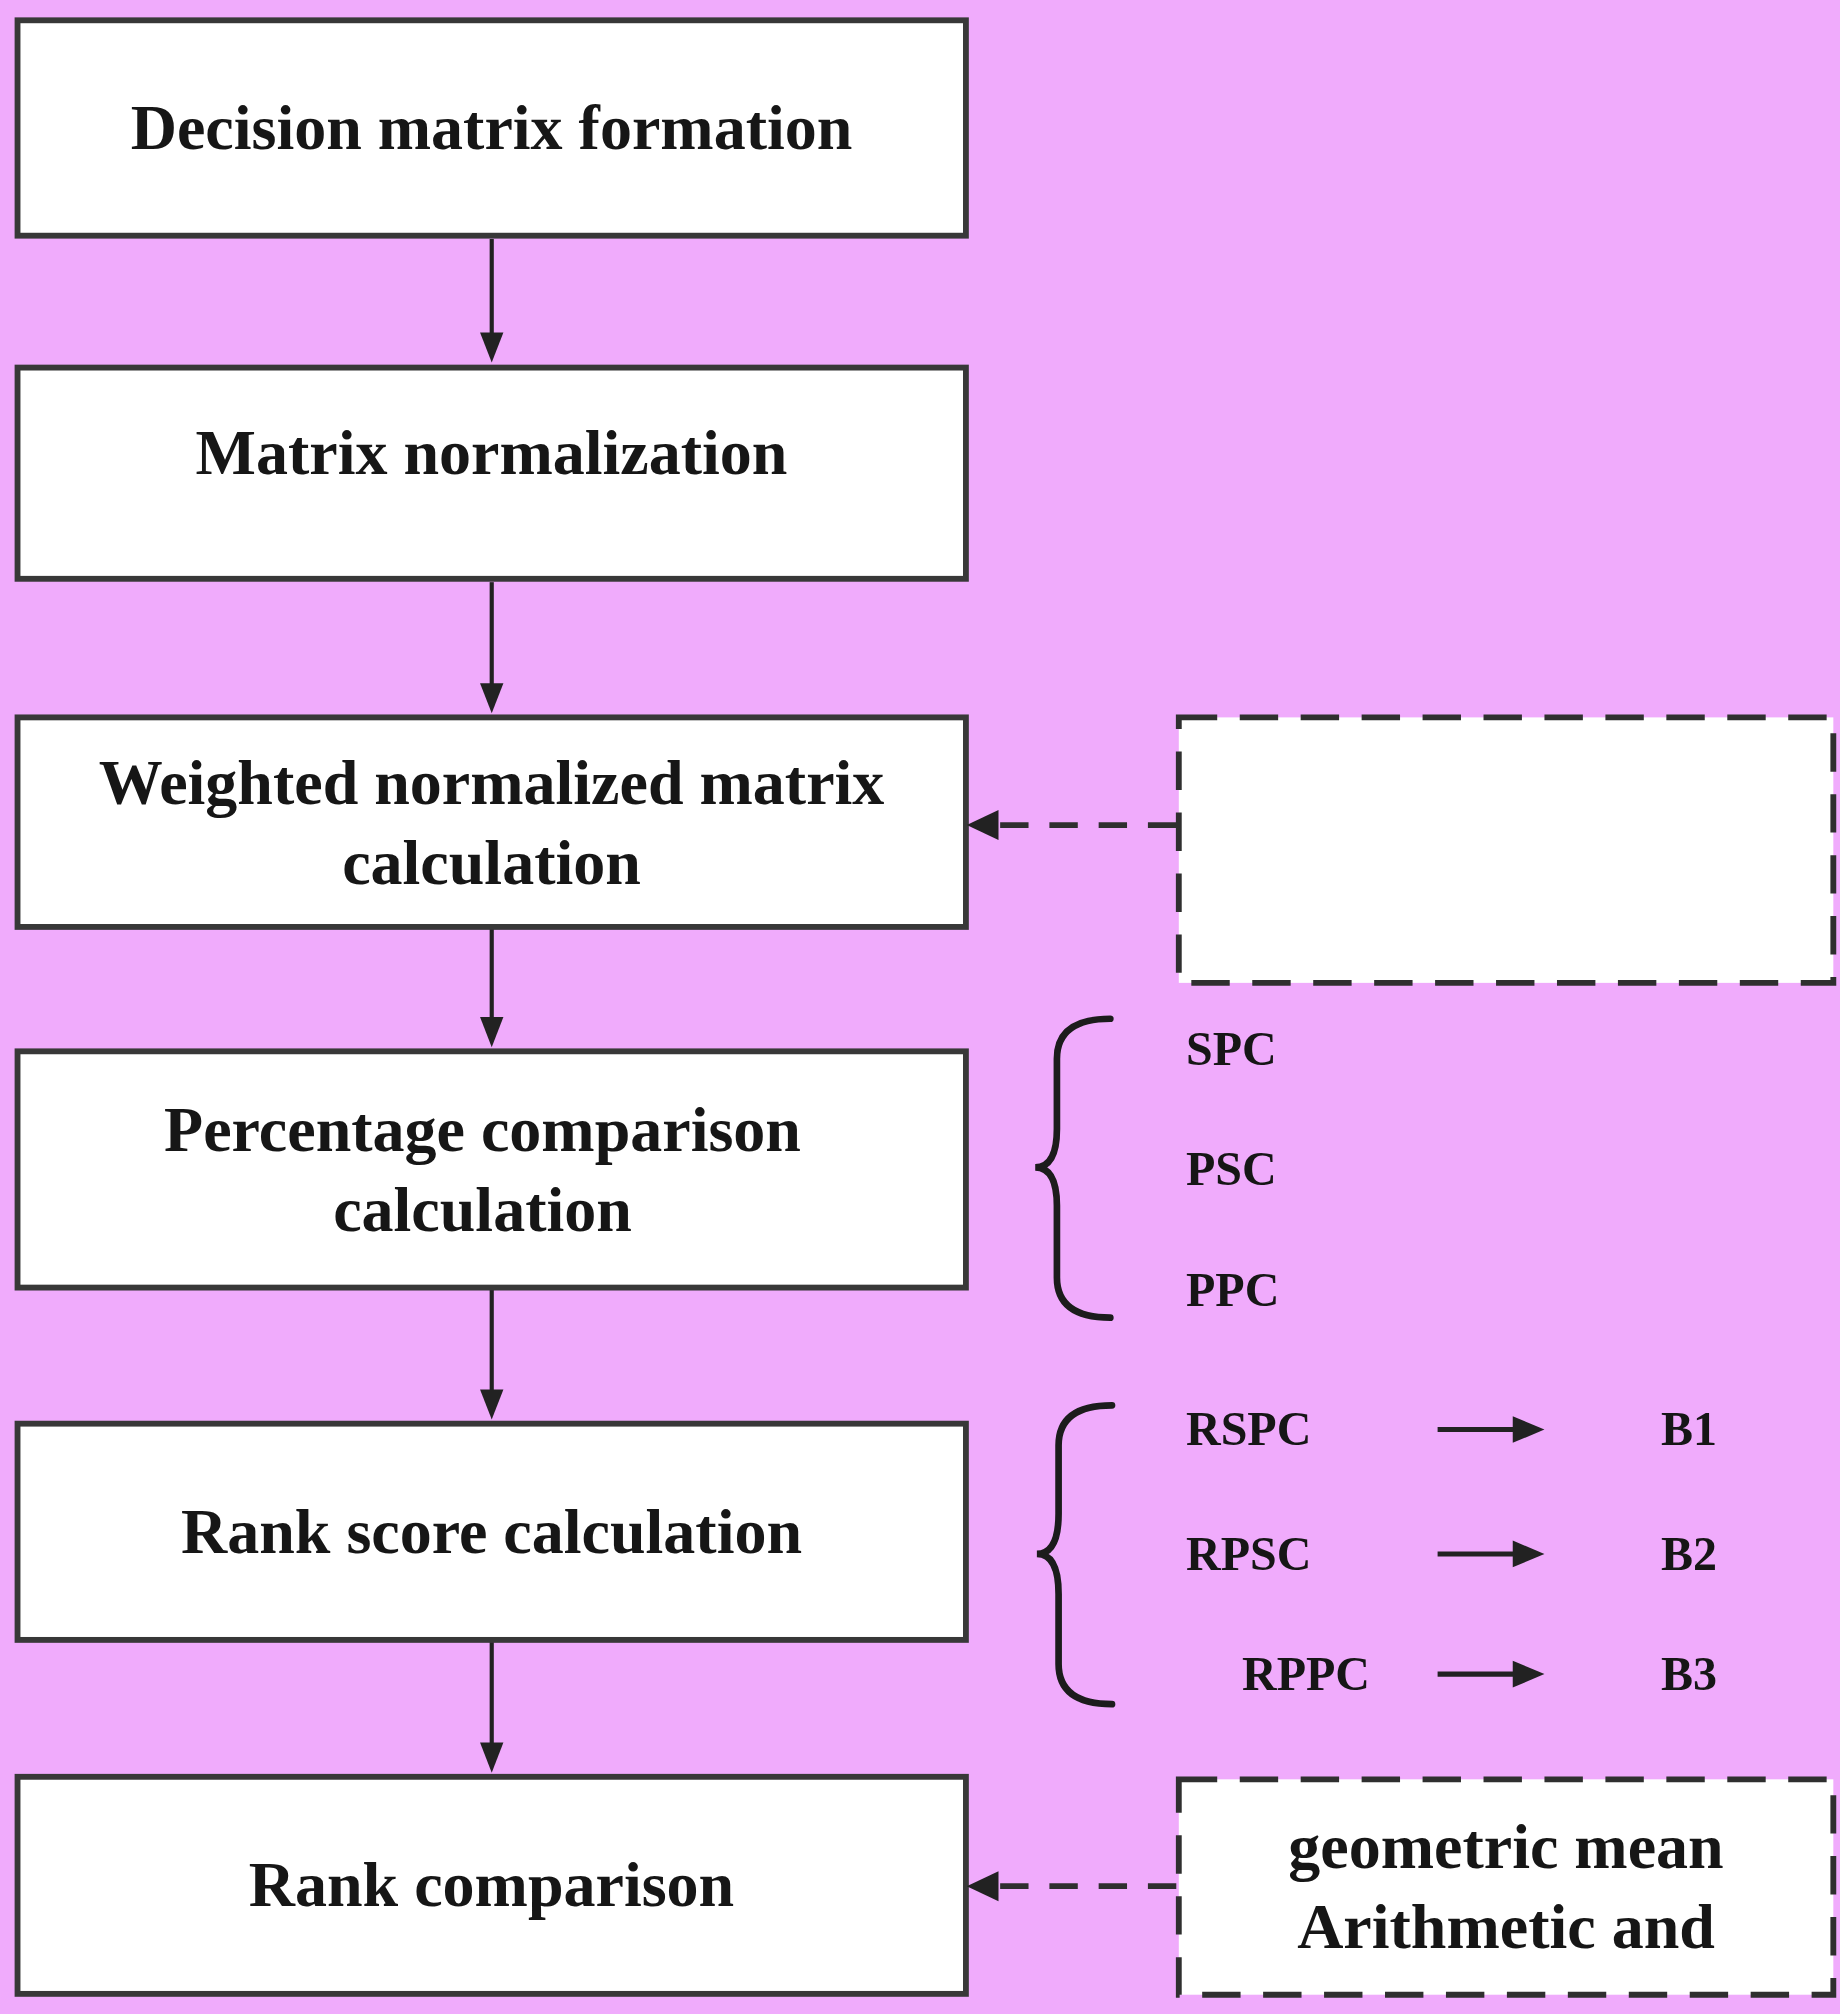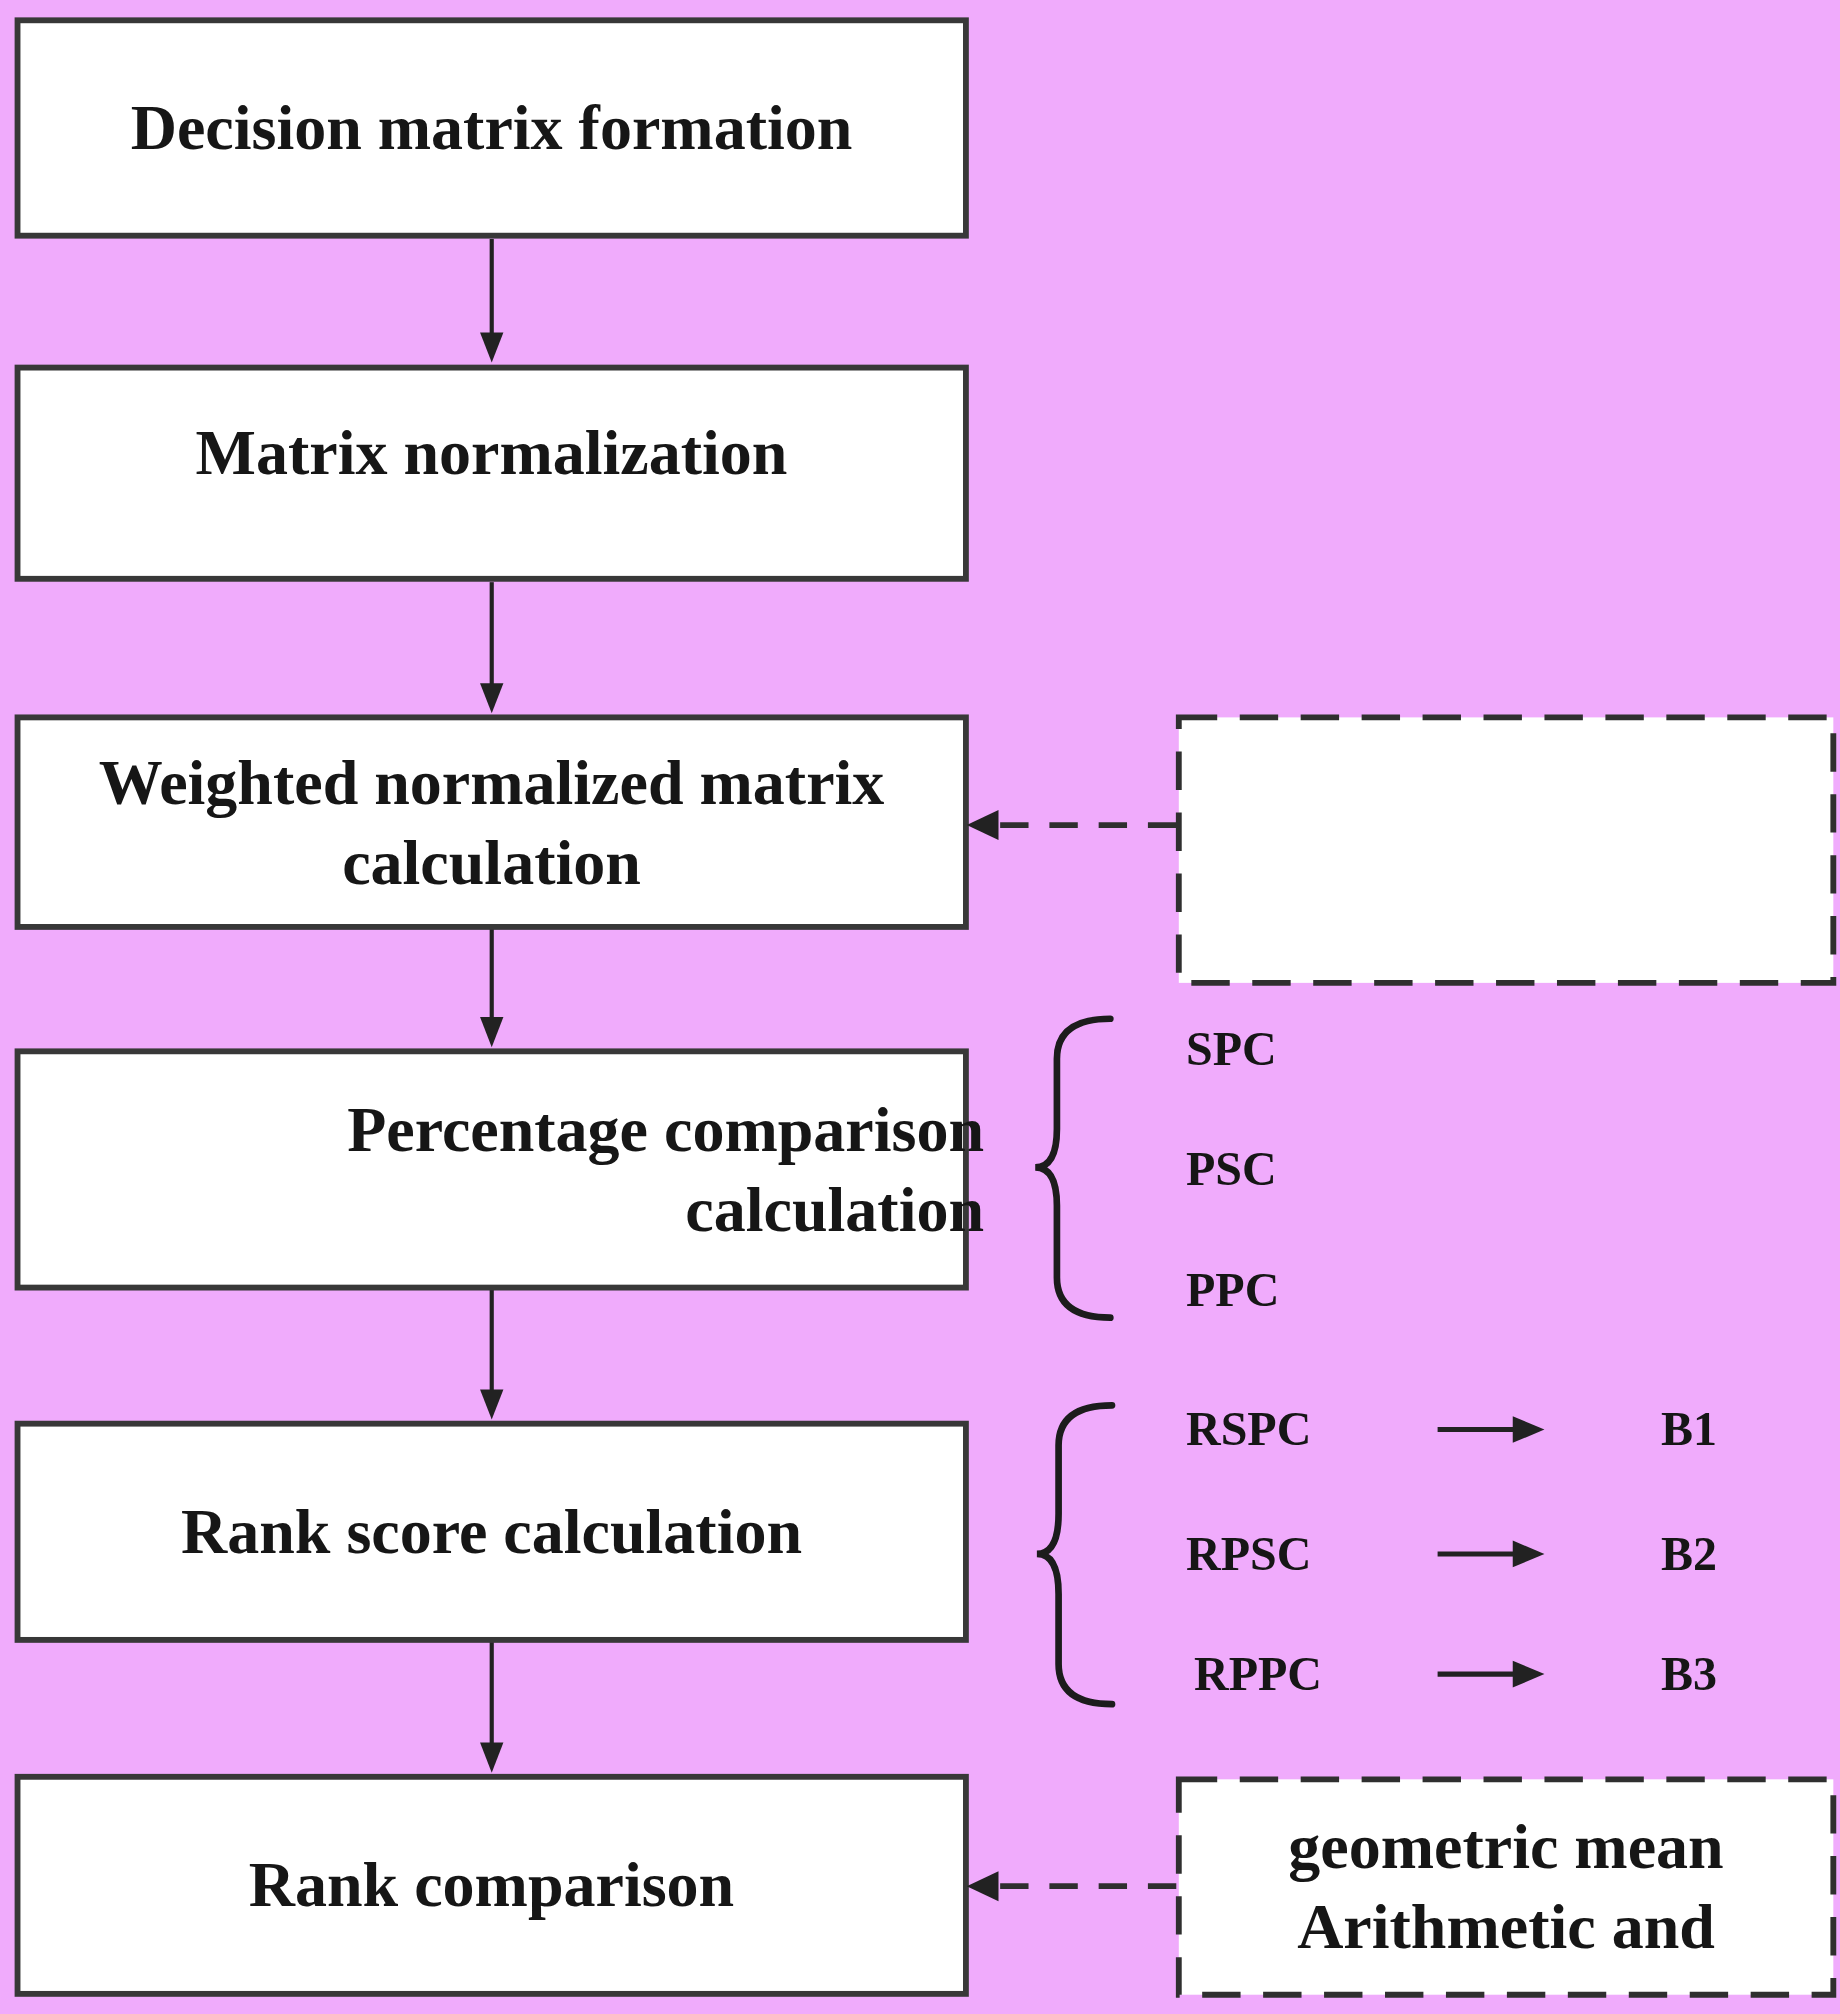--- a/index.html
+++ b/index.html
@@ -101,21 +101,21 @@
 
   <div class="box-text" style="left:15px;top:365px;width:953px;height:176px;">
     <span>Matrix normalization</span>
   </div>
 
   <div class="box-text" style="left:15px;top:715px;width:953px;height:215px;">
     <span>Weighted normalized matrix</span>
     <span>calculation</span>
   </div>
 
-  <div class="box-text" style="left:31px;top:1049px;width:953px;height:241px;align-items:flex-end;">
+  <div class="box-text" style="left:6px;top:1049px;width:953px;height:241px;">
     <span>Percentage comparison</span>
     <span>calculation</span>
   </div>
 
   <div class="box-text" style="left:15px;top:1421px;width:953px;height:221px;border-radius:27px;">
     <span>Rank score calculation</span>
   </div>
 
   <div class="box-text" style="left:15px;top:1774px;width:953px;height:222px;">
     <span>Rank comparison</span>
@@ -126,20 +126,20 @@
     <span>geometric mean</span>
     <span>Arithmetic and</span>
   </div>
 
   <div class="side-label" style="left:1186px;top:1049px;">SPC</div>
   <div class="side-label" style="left:1186px;top:1169px;">PSC</div>
   <div class="side-label" style="left:1186px;top:1290px;">PPC</div>
 
   <div class="side-label" style="left:1186px;top:1429px;">RSPC</div>
   <div class="side-label" style="left:1186px;top:1554px;">RPSC</div>
-  <div class="side-label" style="left:1194px;top:1674px;">RPPC</div>
+  <div class="side-label" style="left:1242px;top:1674px;">RPPC</div>
 
   <div class="side-label" style="left:1661px;top:1429px;">B1</div>
   <div class="side-label" style="left:1661px;top:1554px;">B2</div>
   <div class="side-label" style="left:1661px;top:1674px;">B3</div>
 
 </div>
 
 
 </body></html>

